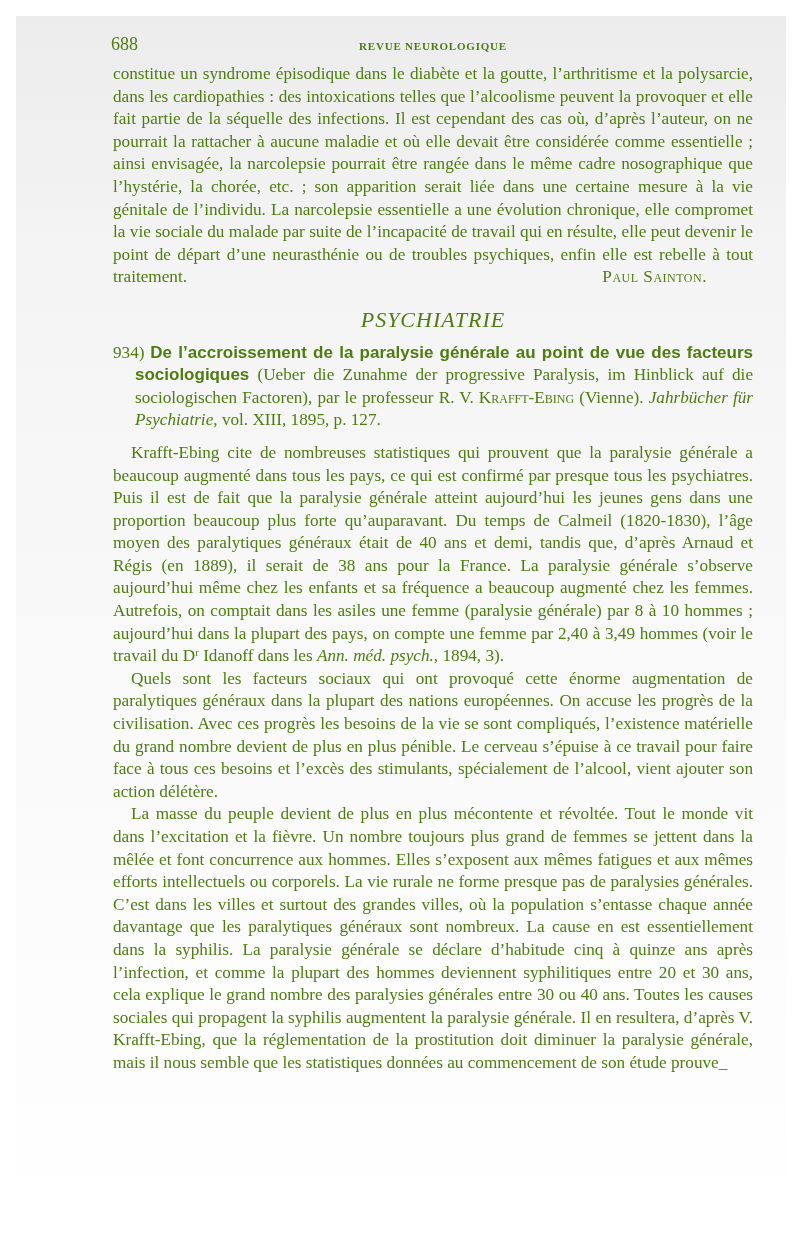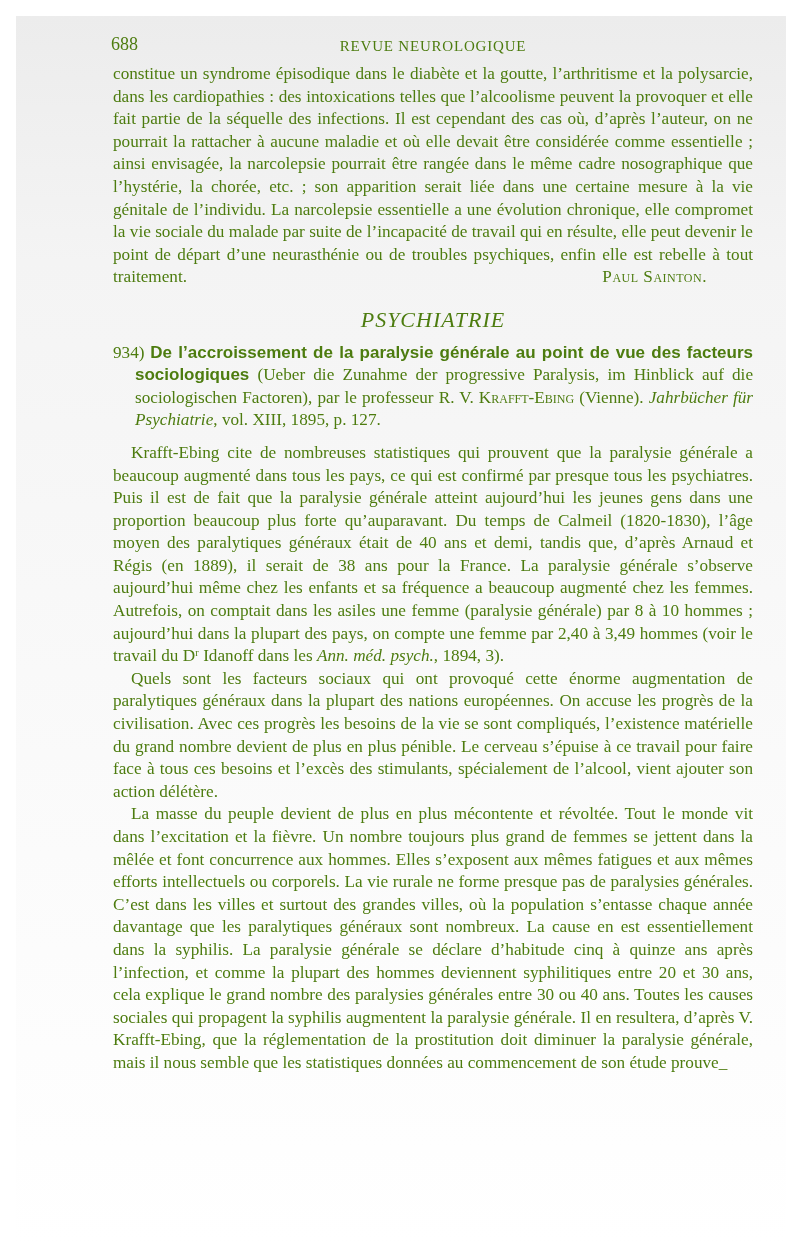--- a/index.html
+++ b/index.html
@@ -9,21 +9,21 @@
     background: linear-gradient(180deg, #ececec 0%, #f4f4f4 20%, #fafafa 60%, #ffffff 100%);
   }
   .page {
     position: absolute; left: 113px; top: 33px; width: 640px;
     font-family: "Liberation Serif", "DejaVu Serif", serif;
     color: #4d7c0f; font-size: 17.2px; line-height: 22.6px;
   }
   .header { position: relative; height: 30px; }
   .page-number { position: absolute; left: -2px; top: 0; font-size: 18px; }
   .running-head { position: absolute; left: 0; right: 0; top: 2px; text-align: center;
-    font-size: 15px; font-weight: normal; letter-spacing: 0.8px; }
+    font-size: 11px; font-weight: bold; letter-spacing: 0.8px; }
   p { margin: 0; text-align: justify; }
   .indent { text-indent: 18px; }
   .signature { font-variant: small-caps; letter-spacing: 0.5px; }
   .section-title { text-align: center; font-style: italic; font-size: 22px;
     letter-spacing: 1px; margin: 20px 0 10px 0; }
   .entry { margin-bottom: 10px; }
   .entry p { padding-left: 22px; text-indent: -22px; }
   .entry-title { font-family: "Liberation Sans", "DejaVu Sans", sans-serif; font-weight: bold; font-size: 17px; }
   .sc { font-variant: small-caps; }
   .it { font-style: italic; }

